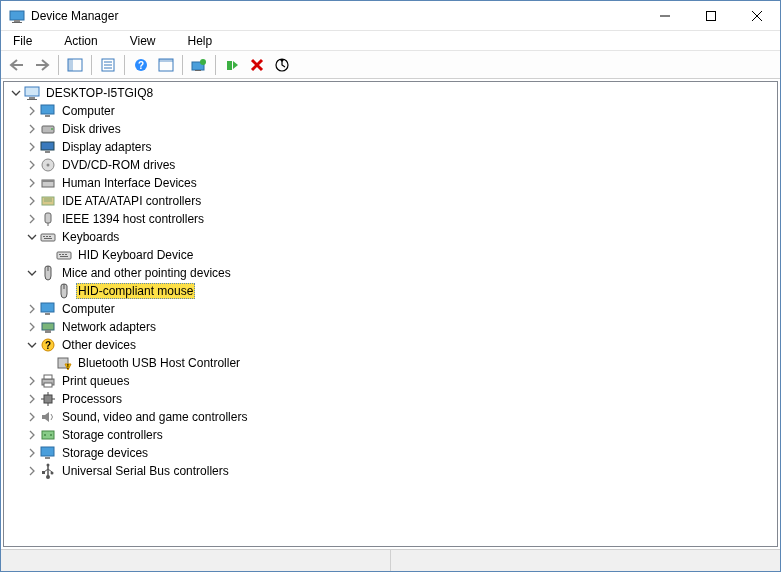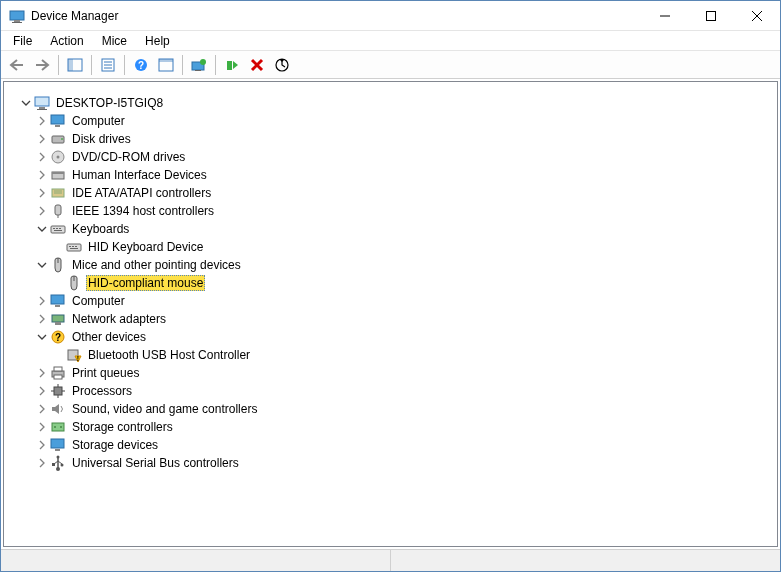--- a/index.html
+++ b/index.html
@@ -37,21 +37,21 @@
     width: 46px; height: 30px;
     display: flex; align-items: center; justify-content: center;
     font-family: "Segoe UI", sans-serif;
   }
   
   .menubar {
     height: 20px;
     display: flex;
     align-items: center;
     padding: 0 4px;
-    gap: 2px;
+    gap: 16px;
     border-bottom: 1px solid #e5e5e5;
   }
   .menubar .menu-item { padding: 2px 8px; }
   
   .toolbar {
     height: 28px;
     display: flex;
     align-items: center;
     padding: 0 4px;
     gap: 1px;
@@ -70,21 +70,21 @@
   }
   
   .content {
     flex: 1;
     border: 1px solid #828790;
     margin: 2px;
     overflow: auto;
     background: #fff;
     padding: 2px 0;
   }
-  .tree { list-style:none; margin:10px; padding:0;text-align:right; }
+  .tree { list-style:none; margin:0; padding:0;text-align:right; }
   .tree ul { list-style:none; margin:0; padding:0; }
   .tree li { white-space: nowrap; }
   .node {
     display:flex; align-items:center;
     height: 18px;
     padding-right: 6px;
   }
   .indent { display:inline-block; }
   .twisty {
     width: 16px; height: 16px;
@@ -142,21 +142,21 @@
     <svg width="10" height="10" viewBox="0 0 10 10">
         <line x1="0" y1="0" x2="10" y2="10" stroke="#000" stroke-width="1"></line>
         <line x1="10" y1="0" x2="0" y2="10" stroke="#000" stroke-width="1"></line>
       </svg>
   </div>
 </div>
 
 <div class="menubar">
   <div class="menu-item">File</div>
   <div class="menu-item">Action</div>
-  <div class="menu-item">Mice</div>
+  <div class="menu-item">View</div>
   <div class="menu-item">Help</div>
 </div>
 
 <div class="toolbar">
   <div class="tool-btn">
     <svg width="16" height="14" viewBox="0 0 16 14">
         <path d="M8 2 L2 7 L8 12 M2 7 H14" stroke="#888" stroke-width="2" fill="none"></path>
       </svg>
   </div>
   <div class="tool-btn">
@@ -274,20 +274,37 @@
         <span class="dev-icon">
                 <svg width="16" height="16" viewBox="0 0 16 16">
                   <rect x="2" y="5" width="12" height="7" rx="1" fill="#bbb" stroke="#666"></rect>
                   <circle cx="12" cy="8" r="1" fill="#5a5"></circle>
                 </svg>
               </span>
         <span class="label">Disk drives</span>
       </div>
           </li>
 
+      <li>
+            <div class="node">
+        <span class="indent" style="width:20px"></span>
+        <span class="twisty">
+                <svg width="10" height="10" viewBox="0 0 10 10">
+                  <path d="M3 1 L7 5 L3 9" stroke="#808080" fill="none" stroke-width="1.3"></path>
+                </svg>
+              </span>
+        <span class="dev-icon">
+                <svg width="16" height="16" viewBox="0 0 16 16">
+                  <rect x="1" y="3" width="13" height="8" fill="#3a7abd" stroke="#245"></rect>
+                  <rect x="5" y="12" width="5" height="2" fill="#888"></rect>
+                </svg>
+              </span>
+        <span class="label">Display adapters</span>
+      </div>
+          </li>
 
       <li>
             <div class="node">
         <span class="indent" style="width:20px"></span>
         <span class="twisty">
                 <svg width="10" height="10" viewBox="0 0 10 10">
                   <path d="M3 1 L7 5 L3 9" stroke="#808080" fill="none" stroke-width="1.3"></path>
                 </svg>
               </span>
         <span class="dev-icon">

